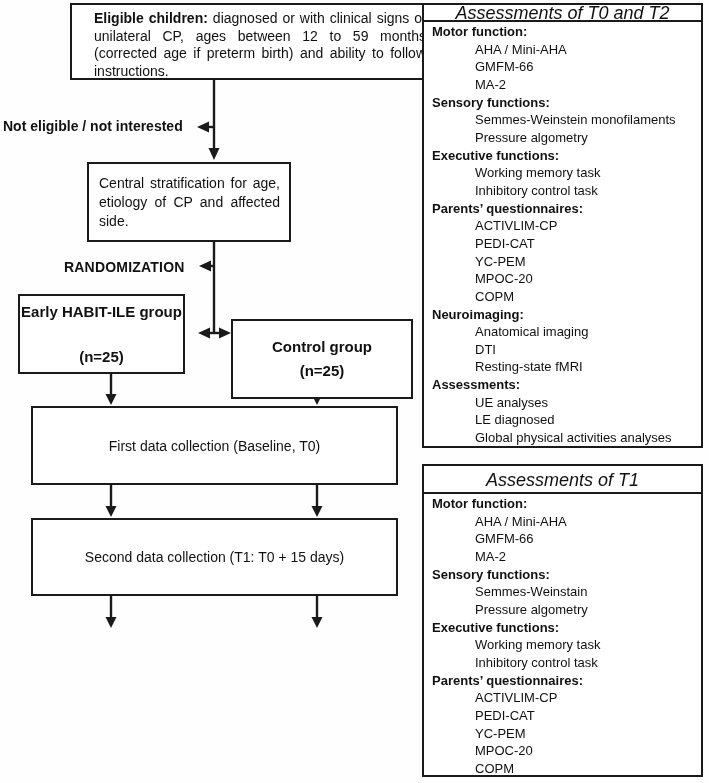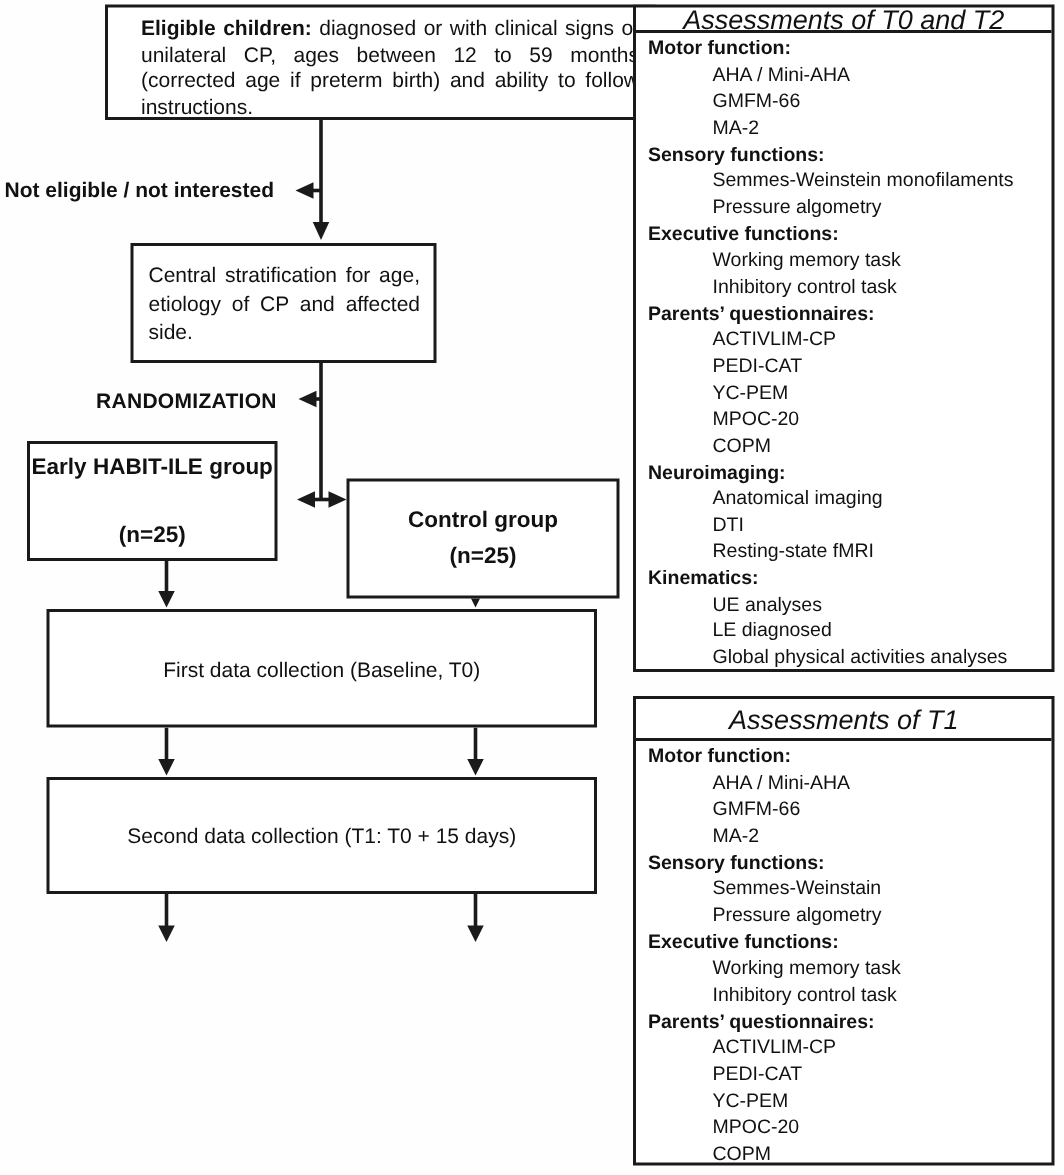--- a/index.html
+++ b/index.html
@@ -177,21 +177,21 @@
         <div class="assess-line bold">Parents’ questionnaires:</div>
         <div class="assess-line indent">ACTIVLIM-CP</div>
         <div class="assess-line indent">PEDI-CAT</div>
         <div class="assess-line indent">YC-PEM</div>
         <div class="assess-line indent">MPOC-20</div>
         <div class="assess-line indent">COPM</div>
         <div class="assess-line bold">Neuroimaging:</div>
         <div class="assess-line indent">Anatomical imaging</div>
         <div class="assess-line indent">DTI</div>
         <div class="assess-line indent">Resting-state fMRI</div>
-        <div class="assess-line bold">Kinematics:</div>
+        <div class="assess-line bold">Assessments:</div>
         <div class="assess-line indent">UE analyses</div>
         <div class="assess-line indent">LE diagnosed</div>
         <div class="assess-line indent">Global physical activities analyses</div>
       </div>
   </div>
 
   <div class="assess-box assess-t1">
     <div class="assess-title">Assessments of T1</div>
     <div class="assess-body">
         <div class="assess-line bold">Motor function:</div>

